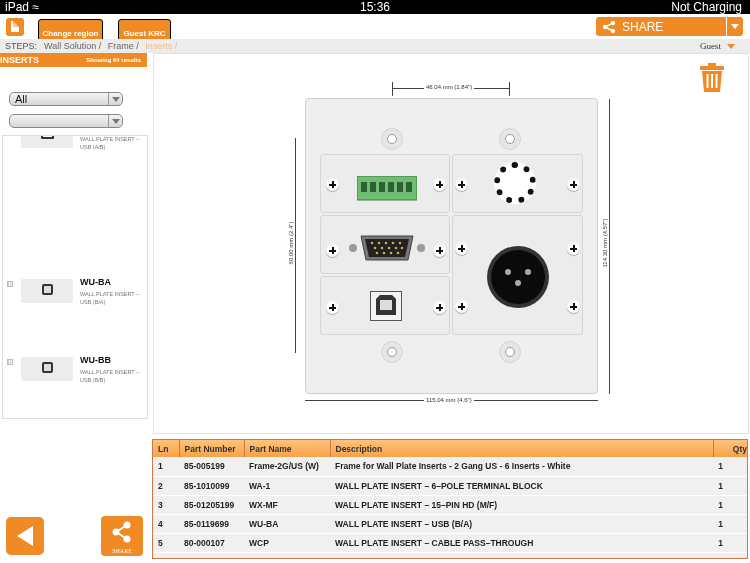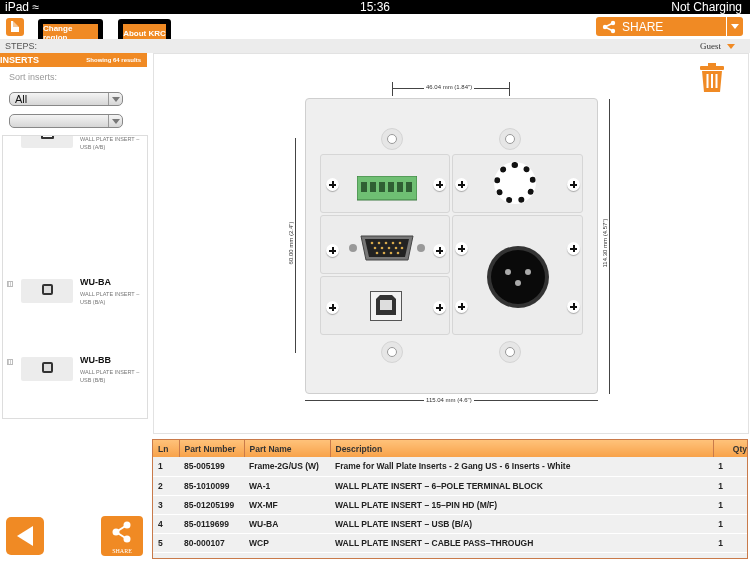--- a/index.html
+++ b/index.html
@@ -9,21 +9,21 @@
   .statusbar .center { position: absolute; left: 0; right: 0; text-align: center; }
   .statusbar .right { position: absolute; right: 8px; display: flex; align-items: flex-end; gap: 19px; flex-direction: column; }
   .battery { width: 16px; height: 7px; border: 1px solid #fff; border-radius: 2px; position: relative; }
   .battery:after { content: ""; position: absolute; right: -3px; top: 1px; width: 2px; height: 3px; background: #fff; }
   .battery .lvl { position: absolute; left: 1px; top: 1px; width: 3px; height: 3px; background: #fff; }
 
   .topbar { position: absolute; top: 14px; left: 0; width: 750px; height: 25px; background: #fff; }
   .doc-btn { position: absolute; left: 6px; top: 4px; width: 18px; height: 18px; background: #f08a24; border-radius: 3px; }
   .doc-btn .page { position: absolute; left: 5px; top: 3px; width: 8px; height: 11px; background: #fff; }
   .doc-btn .page:after { content: ""; position: absolute; right: 0; top: 0; border-left: 3px solid #f5c89a; border-bottom: 3px solid #f5c89a; border-top: 3px solid #f08a24; border-right: 3px solid #f08a24; width: 0; height: 0; }
-  .obtn { position: absolute; top: 5px; height: 28px; background: #f08a24; color: #fff; font-size: 8px; font-weight: bold; border-radius: 3px; border: 5px solid #000000; display: flex; align-items: center; justify-content: center; }
+  .obtn { position: absolute; top: 5px; height: 28px; background: #f08a24; color: #fff; font-size: 8px; font-weight: bold; border-radius: 3px; border: 1px solid #000000; display: flex; align-items: center; justify-content: center; }
   .share-main { position: absolute; left: 596px; top: 3px; width: 147px; height: 19px; background: #f08a24; border-radius: 3px; color: #fff; font-size: 12px; display: flex; align-items: center; }
   .share-main .sicon { margin-left: 6px; width: 14px; height: 14px; }
   .share-main .lbl { margin-left: 6px; }
   .share-main .drop { position: absolute; right: 0; top: 0; width: 17px; height: 19px; border-left: 1px solid #fff; display: flex; align-items: center; justify-content: center; }
   .tri-down { width: 0; height: 0; border-left: 4px solid transparent; border-right: 4px solid transparent; border-top: 5px solid #fff; }
 
   .stepsbar { position: absolute; top: 39px; left: 0; width: 750px; height: 14px; background: #ececec; font-size: 9px; line-height: 14px; }
   .stepsbar .steps-label { position: absolute; left: 5px; color: #555; }
   .stepsbar .crumbs { position: absolute; left: 44px; color: #666; }
   .stepsbar .crumbs span { margin-right: 4px; }
@@ -85,49 +85,53 @@
         <span class="lvl"></span>
       </span>
     </span>
 </div>
 
 <div class="topbar">
   <div class="doc-btn">
       <div class="page"></div>
     </div>
   <div class="obtn" style="left:38px;width:65px;">Change region</div>
-  <div class="obtn" style="left:118px;width:53px;">About KRC</div>
+  <div class="obtn" style="left:118px;width:53px;">Guest KRC</div>
   <div class="share-main">
     <svg class="sicon" viewBox="0 0 14 14">
         <circle cx="11" cy="3" r="2.2" fill="#fff"></circle>
         <circle cx="3" cy="7" r="2.2" fill="#fff"></circle>
         <circle cx="11" cy="11" r="2.2" fill="#fff"></circle>
         <path d="M3 7 L11 3 M3 7 L11 11" stroke="#fff" stroke-width="1.5"></path>
       </svg>
     <span class="lbl">SHARE</span>
     <span class="drop">
         <span class="tri-down"></span>
       </span>
   </div>
 </div>
 
 <div class="stepsbar">
   <span class="steps-label">STEPS:</span>
+  <span class="crumbs">
+    <span>Wall Solution /</span>
+    <span>Frame /</span>
+    <span class="active">Inserts /</span>
+  </span>
   <span class="guest">
       <span>Guest</span>
       <span class="tri-down-o"></span>
     </span>
 </div>
 
 <div class="sidebar">
   <div class="sb-head">
     <span>INSERTS</span>
     <span class="count">Showing  64  results</span>
   </div>
-  <div class="sort-label">Sort inserts:</div>
   <div class="select" style="top:39px;">
     <span>All</span>
     <span class="arr">
         <span class="tri-down-g"></span>
       </span>
   </div>
   <div class="select" style="top:61px;">
     <span></span>
     <span class="arr">
         <span class="tri-down-g"></span>

